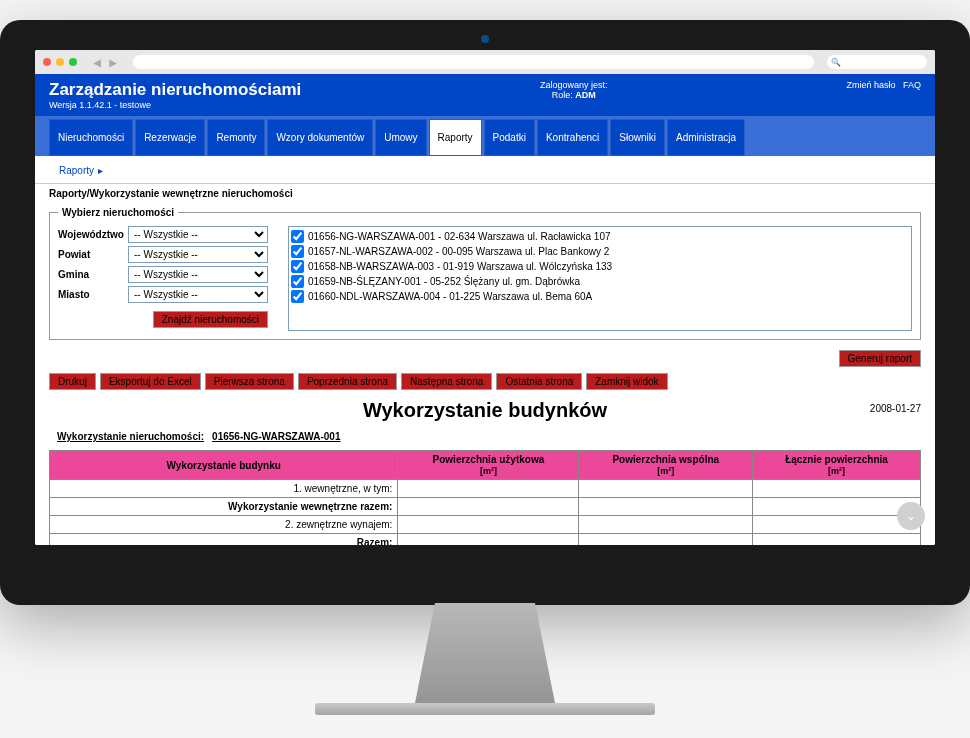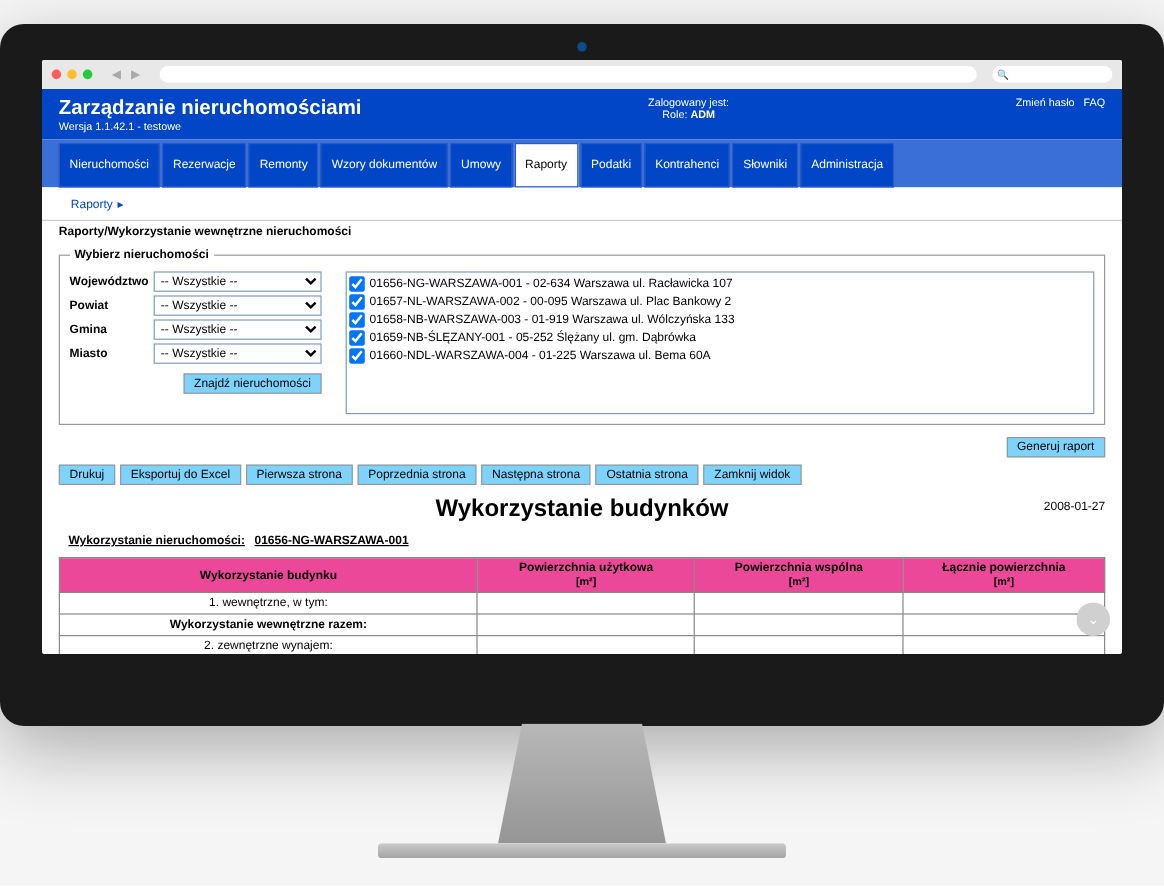--- a/index.html
+++ b/index.html
@@ -28,34 +28,34 @@
 .breadcrumb{padding:4px 14px;font-size:10px;font-weight:bold}
 .content{padding:4px 14px}
 fieldset{border:1px solid #999;padding:8px;margin-bottom:8px}
 legend{font-size:10px;font-weight:bold;padding:0 4px}
 .form-area{display:flex;gap:20px}
 .form-left{flex:0 0 auto}
 .form-right{flex:1}
 .form-row{display:flex;align-items:center;margin-bottom:3px}
 .form-row label{width:70px;font-size:10px;font-weight:bold}
 .form-row select{width:140px;font-size:10px;padding:1px;border:1px solid #7f9db9;background:#fff}
-.btn{font-size:10px;padding:2px 8px;background:#7dd3fc;border:1px solid #999;cursor:pointer}
-.list-box{border:1px solid #7f9db9;height:119px;overflow-y:scroll;background:#fff;padding:2px}
+.btn{font-size:10px;padding:2px 8px;background:#b91c1c;border:1px solid #999;cursor:pointer}
+.list-box{border:1px solid #7f9db9;height:105px;overflow-y:scroll;background:#fff;padding:2px}
 .list-item{display:flex;align-items:center;font-size:10px;padding:1px 0}
 .list-item input{margin-right:4px}
 .below-list{display:flex;align-items:center;font-size:10px;margin-top:4px}
 .below-list input{margin-right:4px}
 .gen-row{text-align:right;margin-bottom:6px}
 .toolbar{display:flex;gap:4px;margin-bottom:8px}
 .report-title{text-align:center;font-size:20px;font-weight:bold;margin:9px 0}
 .report-date{float:right;font-size:10px;margin-top:-28px}
 .report-sub{font-size:10px;font-weight:bold;margin-bottom:8px}
 .report-sub span{margin-left:8px;text-decoration:underline}
 table{border-collapse:collapse;width:100%;font-size:10px}
-th,td{border:1px solid #888;padding:3px 5px;text-align:center}
+th,td{border:1px solid #888;padding:3px 5px;text-align:right}
 th{background:#ec4899;text-align:center;font-weight:bold}
 th .unit{font-weight:bold;font-size:9px}
 .tb-bold td{font-weight:bold}
 .monitor-stand{width:200px;height:100px;background:linear-gradient(#b8b8b8,#959595);margin:-2px auto 0;clip-path:polygon(25% 0,75% 0,85% 100%,15% 100%)}
 .monitor-base{width:340px;height:12px;background:linear-gradient(#c9c9c9,#a5a5a5);margin:0 auto;border-radius:3px}
 .apple{position:absolute;bottom:18px;left:50%;transform:translateX(-50%);color:#000;font-size:26px}
 .scroll-ind{position:absolute;bottom:75px;right:45px;width:28px;height:28px;background:#d0d0d0;border-radius:50%;display:flex;align-items:center;justify-content:center;color:#fff;font-size:12px}
 </style>
 </head>
 <body>

